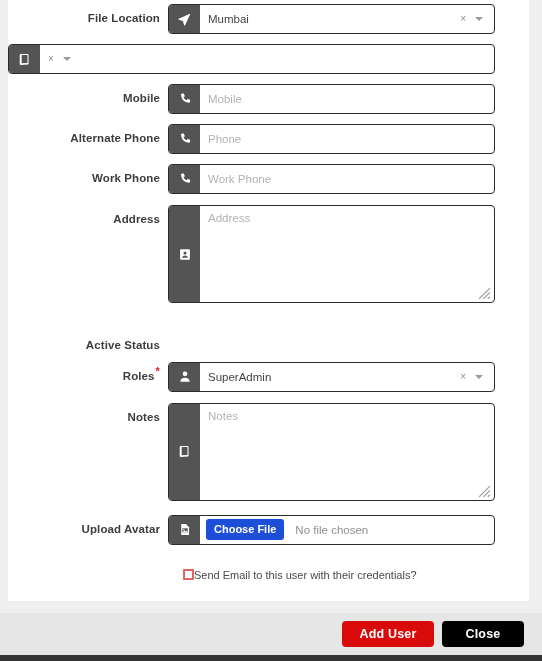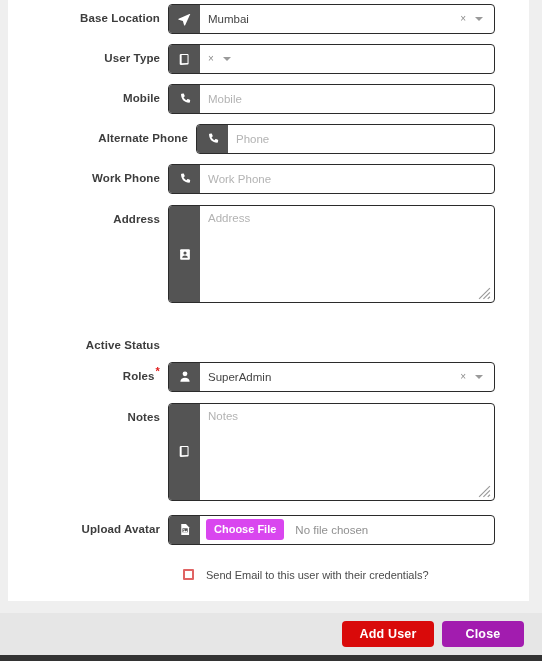--- a/index.html
+++ b/index.html
@@ -164,21 +164,21 @@
   
   .filewrap {
     flex: 1 1 auto;
     display: flex;
     align-items: center;
     height: 28px;
     padding: 0 6px;
     min-width: 0;
   }
   .choose-btn {
-    background: #d946ef;
+    background: #1d4ed8;
     color: #ffffff;
     font-family: "Liberation Sans", sans-serif;
     font-size: 11px;
     font-weight: bold;
     border: 0;
     border-radius: 3px;
     padding: 4px 8px;
     cursor: pointer;
     line-height: 1.1;
   }
@@ -200,21 +200,21 @@
     height: 11px;
     border: 2px solid #e06464;
     border-radius: 1px;
     background: #fff;
     flex: 0 0 auto;
     cursor: pointer;
   }
   .cb-text {
     font-size: 11px;
     color: #4a4a4a;
-    margin-left: 12px;
+    margin-left: 0;
     white-space: nowrap;
   }
 
   
   .gap-strip {
     position: absolute;
     left: 0; top: 601px;
     width: 542px; height: 12px;
     background: #efefef;
   }
@@ -236,21 +236,21 @@
     font-weight: bold;
     color: #ffffff;
     border: 0;
     border-radius: 4px;
     height: 26px;
     padding: 0 16px;
     cursor: pointer;
     letter-spacing: .2px;
   }
   .btn-primary { background: #d90a0a; min-width: 92px; margin-right: 8px; }
-  .btn-close   { background: #a21caf; min-width: 82px; }
+  .btn-close   { background: #000000; min-width: 82px; }
 
   .bottom-bar {
     position: absolute;
     left: 0; top: 655px;
     width: 542px; height: 6px;
     background: #333333;
   }
 
   .left-strip {
     position: absolute;
@@ -269,39 +269,38 @@
 <body>
 
 <div class="screen">
 
   <div class="left-strip"></div>
   <div class="right-strip"></div>
 
   <div class="modal-body">
 
     <div class="form-row" style="padding-top:4px;">
-      <div class="field-label" style="padding-top:9px;">Base Location</div>
+      <div class="field-label" style="padding-top:9px;">File Location</div>
       <div class="control-wrap">
         <div class="igroup">
           <div class="iaddon">
             <svg width="13" height="13" viewBox="0 0 16 16" fill="#fff">
                 <path d="M15.5.6 .8 7.1c-.6.3-.5 1.1.1 1.3L6 9.9l1.5 5.1c.2.6 1 .7 1.3.1L15.4.6z"></path>
               </svg>
           </div>
           <div class="selfield">
             <span class="val">Mumbai</span>
             <span class="clear-x">×</span>
             <span class="caret"></span>
           </div>
         </div>
       </div>
     </div>
 
     <div class="form-row" style="padding-top:10px;">
-      <div class="field-label" style="padding-top:9px;">User Type</div>
       <div class="control-wrap">
         <div class="igroup">
           <div class="iaddon">
             <svg width="13" height="13" viewBox="0 0 16 16" fill="#fff">
                 <path d="M3.2 1.2h9L13 2v11.4l-.8.9-8.9.5-1.2-1.1V2.3zM4.5 2.4v10.3l7.2-.4V2.4z"></path>
               </svg>
           </div>
           <div class="selfield">
             <span class="clear-x">×</span>
             <span class="caret"></span>
@@ -317,21 +316,21 @@
           <div class="iaddon">
             <svg width="12" height="12" viewBox="0 0 16 16" fill="#fff">
                 <path d="M3.4 1.1 5.6.7c.4-.1.8.1 1 .5l1 2.4c.2.4.1.8-.2 1l-1.3 1c.8 1.7 2.2 3.1 3.9 3.9l1-1.3c.3-.3.7-.4 1-.2l2.4 1c.4.2.6.6.5 1l-.4 2.2c-.1.4-.5.7-.9.7C7.2 12.9 3 8.7 2.7 2.1c0-.5.3-.9.7-1z"></path>
               </svg>
           </div>
           <input class="ifield" type="text" placeholder="Mobile" style="">
         </div>
       </div>
     </div>
 
-    <div class="form-row" style="padding-top:10px;margin-left:28px;">
+    <div class="form-row" style="padding-top:10px;">
       <div class="field-label" style="padding-top:9px;">Alternate Phone</div>
       <div class="control-wrap">
         <div class="igroup">
           <div class="iaddon">
             <svg width="12" height="12" viewBox="0 0 16 16" fill="#fff">
                 <path d="M3.4 1.1 5.6.7c.4-.1.8.1 1 .5l1 2.4c.2.4.1.8-.2 1l-1.3 1c.8 1.7 2.2 3.1 3.9 3.9l1-1.3c.3-.3.7-.4 1-.2l2.4 1c.4.2.6.6.5 1l-.4 2.2c-.1.4-.5.7-.9.7C7.2 12.9 3 8.7 2.7 2.1c0-.5.3-.9.7-1z"></path>
               </svg>
           </div>
           <input class="ifield" type="text" placeholder="Phone" style="">
         </div>

